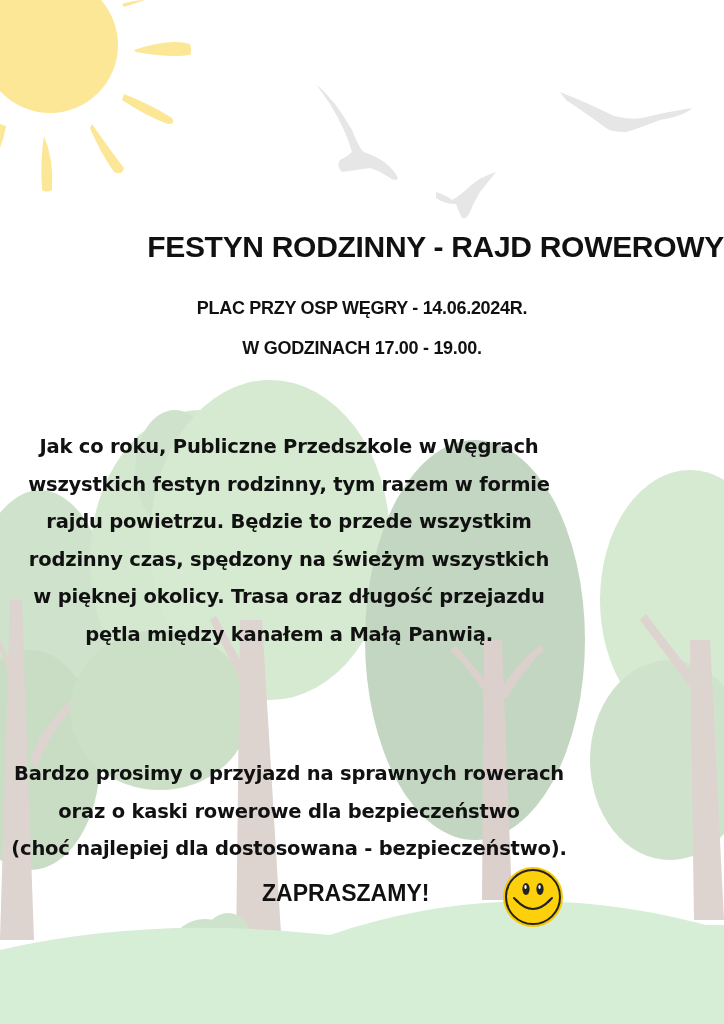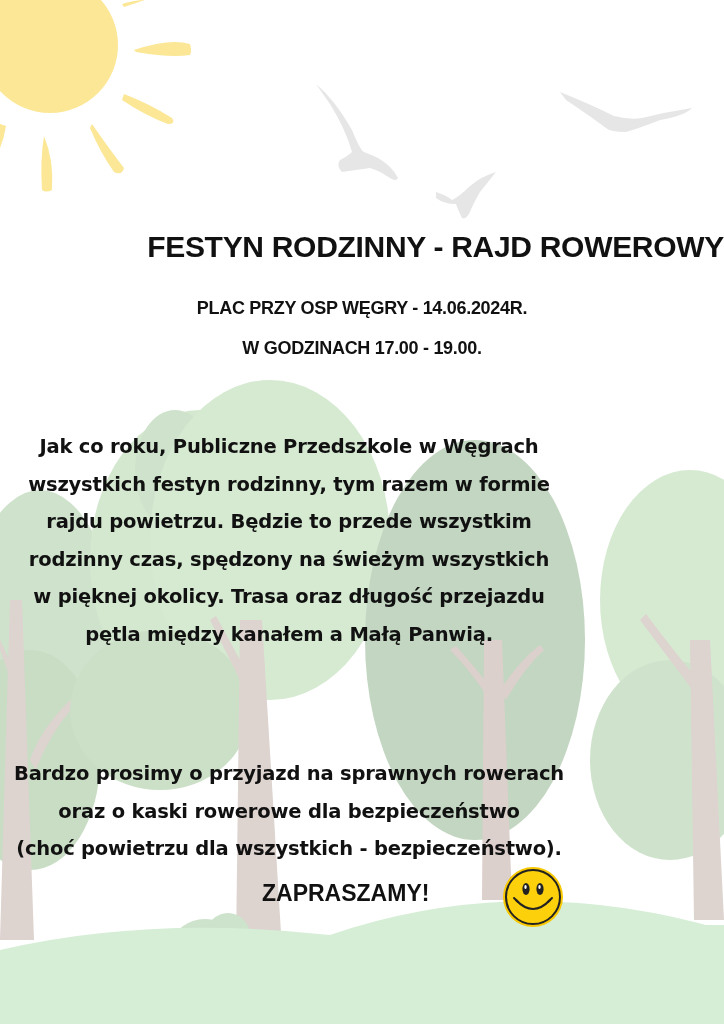--- a/index.html
+++ b/index.html
@@ -111,21 +111,21 @@
     <span class="line">wszystkich festyn rodzinny, tym razem w formie</span>
     <span class="line">rajdu powietrzu. Będzie to przede wszystkim</span>
     <span class="line">rodzinny czas, spędzony na świeżym wszystkich</span>
     <span class="line">w pięknej okolicy. Trasa oraz długość przejazdu</span>
     <span class="line">pętla między kanałem a Małą Panwią.</span>
   </div>
 
   <div class="para para2">
     <span class="line">Bardzo prosimy o przyjazd na sprawnych rowerach</span>
     <span class="line">oraz o kaski rowerowe dla bezpieczeństwo</span>
-    <span class="line">(choć powietrzu dla wszystkich - bezpieczeństwo).</span>
+    <span class="line">(choć najlepiej dla dostosowana - bezpieczeństwo).</span>
   </div>
 
   <div class="cta">ZAPRASZAMY!</div>
 
   <svg class="smiley" viewBox="0 0 62 62" xmlns="http://www.w3.org/2000/svg">
     <circle cx="31" cy="31" r="30" fill="#f8c800"></circle>
     <circle cx="31" cy="31" r="27" fill="#fcd00a" stroke="#222" stroke-width="2"></circle>
     <ellipse cx="24" cy="23" rx="3.6" ry="6" fill="#222"></ellipse>
     <ellipse cx="38" cy="23" rx="3.6" ry="6" fill="#222"></ellipse>
     <ellipse cx="23.5" cy="21" rx="1.2" ry="2" fill="#ffffff"></ellipse>

